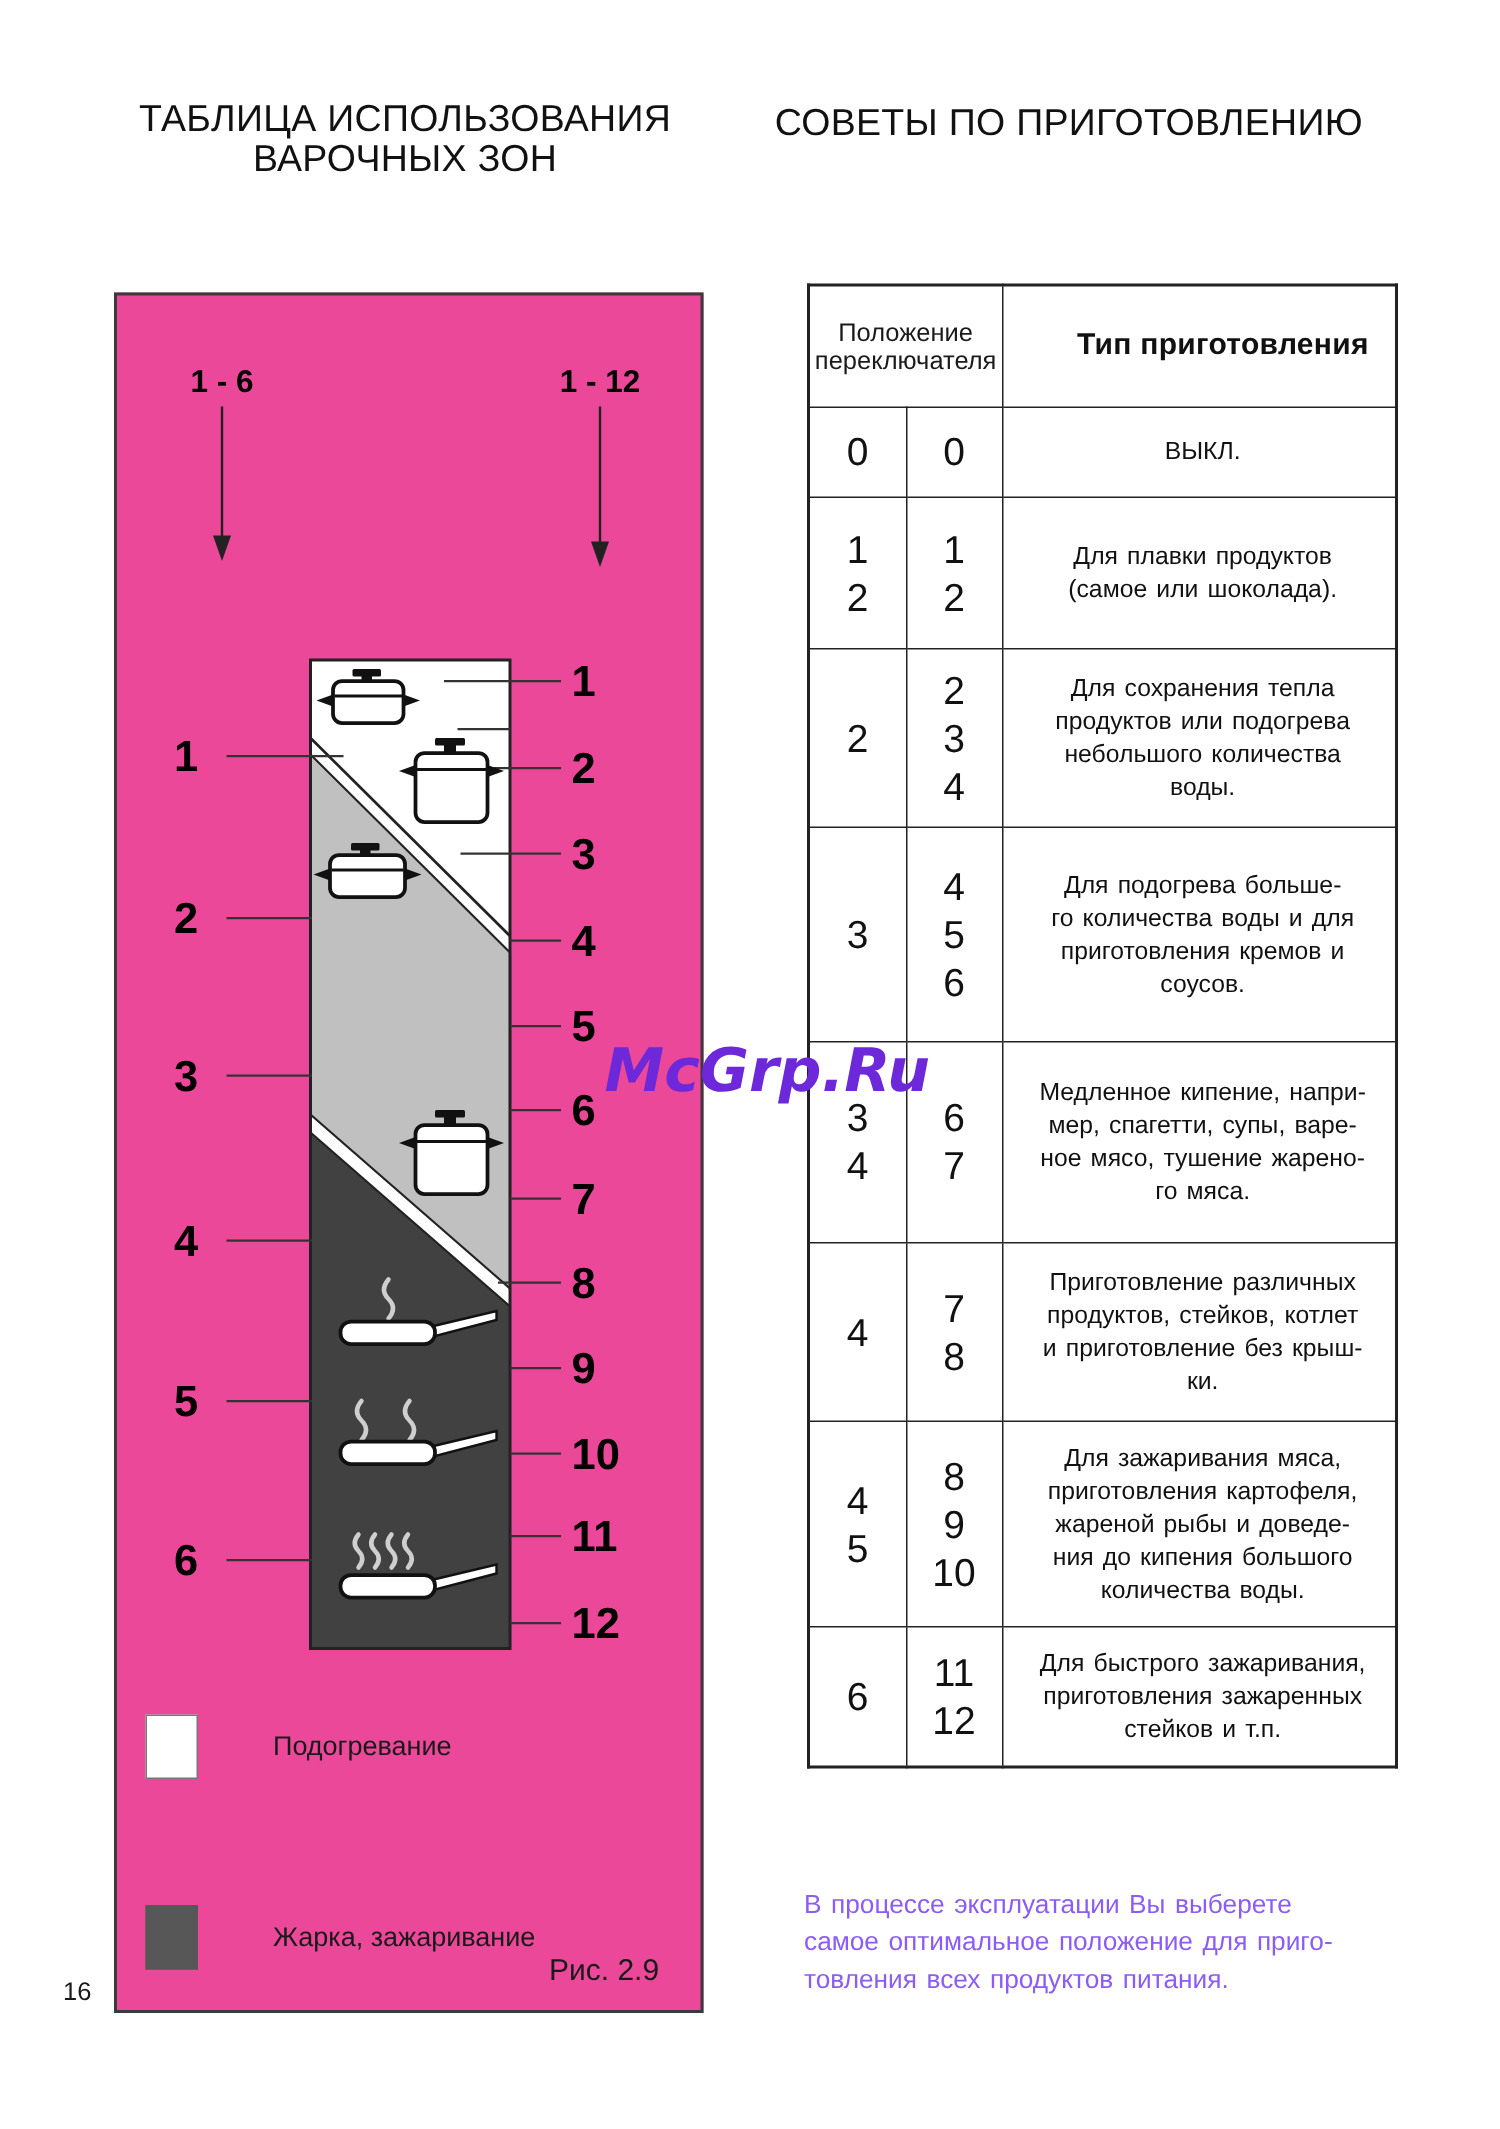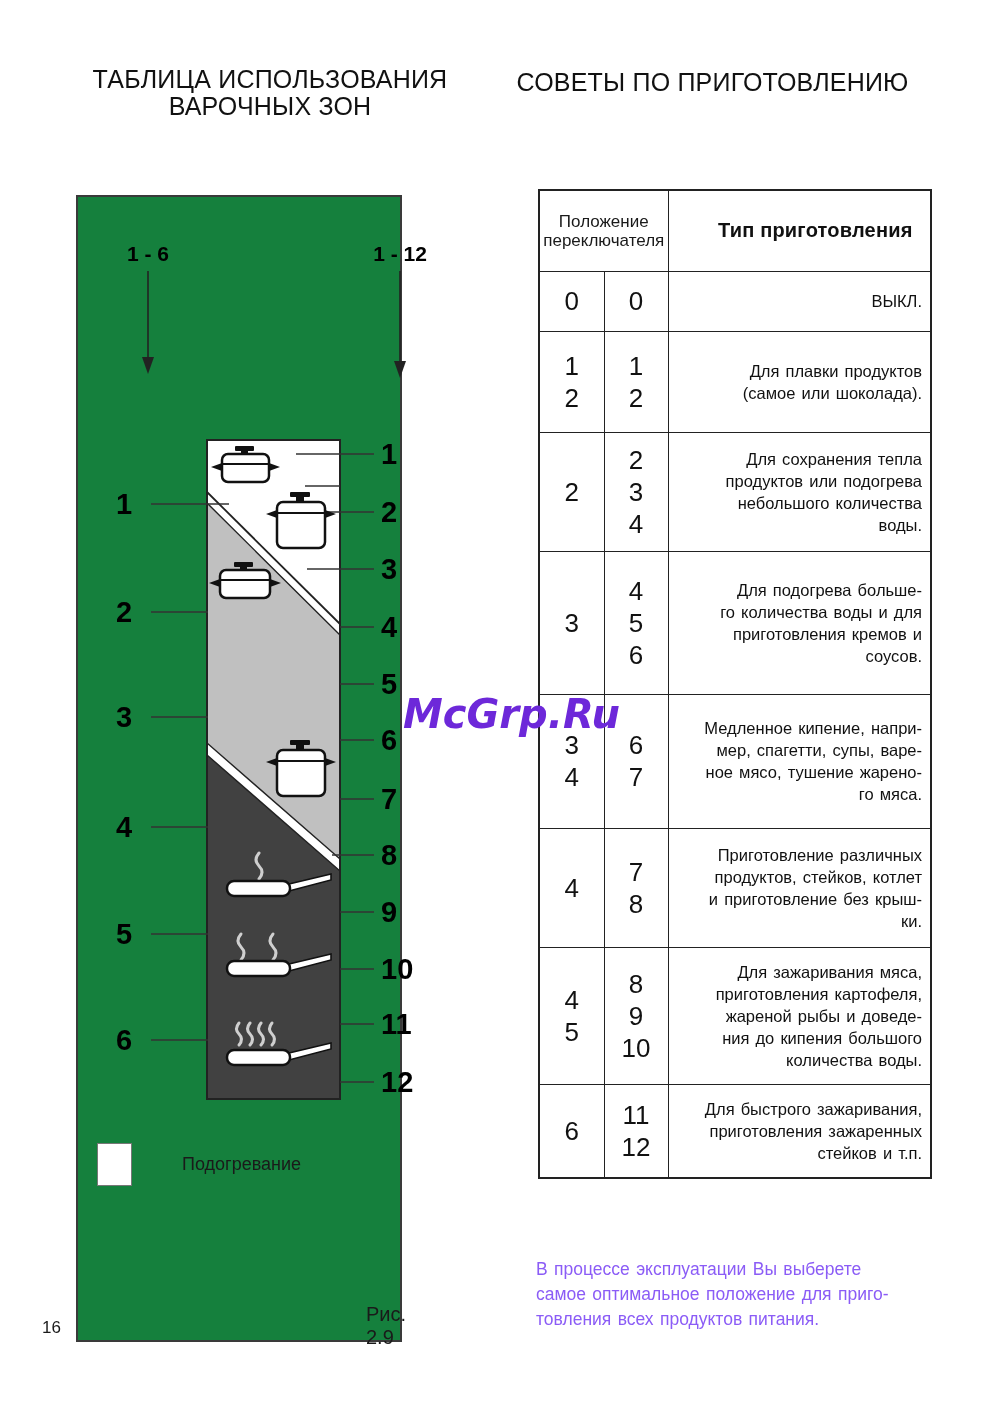--- a/index.html
+++ b/index.html
@@ -11,22 +11,22 @@
   .pre{white-space:pre-line;}
 
   
   .section-title{
     font-weight:normal;font-size:25px;line-height:27px;text-align:center;
     letter-spacing:0.2px;
   }
 
   
   .diagram-box{
-    left:76px;top:195px;width:326px;height:1147px;
-    border:2px solid #3a3a3a;box-sizing:border-box;background:#15803d;
+    left:76px;top:195px;width:393px;height:1147px;
+    border:2px solid #3a3a3a;box-sizing:border-box;background:#ec4899;
   }
   .diagram-box svg{position:absolute;left:0;top:0;}
 
   .legend-row{position:absolute;left:19px;display:flex;align-items:center;}
   .legend-swatch{width:35px;height:43px;box-sizing:border-box;border:1px solid #8a8a8a;flex:0 0 auto;}
   .legend-label{margin-left:50px;font-size:18px;color:#1a1a1a;}
   .figure-caption{left:288px;top:1106px;font-size:20px;color:#1a1a1a;}
 
   
   .tips-table{
@@ -34,21 +34,21 @@
     border-collapse:collapse;table-layout:fixed;
   }
   .tips-table td{
     border:1.5px solid #222;vertical-align:middle;padding:0;
   }
   .tips-table{border:2px solid #222;}
   td.hdr-pos{font-size:17px;line-height:19px;text-align:center;color:#1a1a1a;}
   td.hdr-type{font-weight:bold;font-size:20px;text-align:center;letter-spacing:0.2px;padding-left:32px;}
   td.num{font-size:26px;line-height:32px;text-align:center;}
   td.desc{
-    font-size:16.5px;line-height:22px;text-align:right;
+    font-size:16.5px;line-height:22px;text-align:center;
     padding:6px 8px 6px 13px;word-spacing:1.5px;
   }
 
   .footer-note{
     left:536px;top:1257px;width:402px;
     font-size:17.5px;line-height:25px;word-spacing:1.5px;color:#8b5cf6;
   }
   .page-number{left:42px;top:1318px;font-size:17px;color:#1a1a1a;}
 
   .watermark{
@@ -193,20 +193,24 @@
       <path d="M194 826 q -5 6 0 11 q 5 5 0 11" fill="none" stroke="#cfcfcf" stroke-width="3" stroke-linecap="round"></path>
       <polygon points="211,856 253,846 253,852 211,863" fill="#fff" stroke="#111" stroke-width="1.6"></polygon>
       <rect x="149" y="853" width="63" height="15" rx="7" fill="#fff" stroke="#111" stroke-width="2.5"></rect>
     </g>
   </svg>
 
   <div class="legend-row" style="top:946px;">
     <div class="legend-swatch" style="border-color: rgb(119, 119, 119); background-color: rgb(255, 255, 255);"></div>
     <span class="legend-label">Подогревание</span>
   </div>
+  <div class="legend-row" style="top:1073px;">
+    <div class="legend-swatch" style="border-color: rgb(87, 87, 87); background-color: rgb(87, 87, 87);"></div>
+    <span class="legend-label">Жарка, зажаривание</span>
+  </div>
 
   <div class="abs figure-caption">Рис. 2.9</div>
 </div>
 
 <table class="tips-table">
   <colgroup>
       <col style="width:65px">
       <col style="width:64px">
       <col style="width:263px">
     </colgroup>

